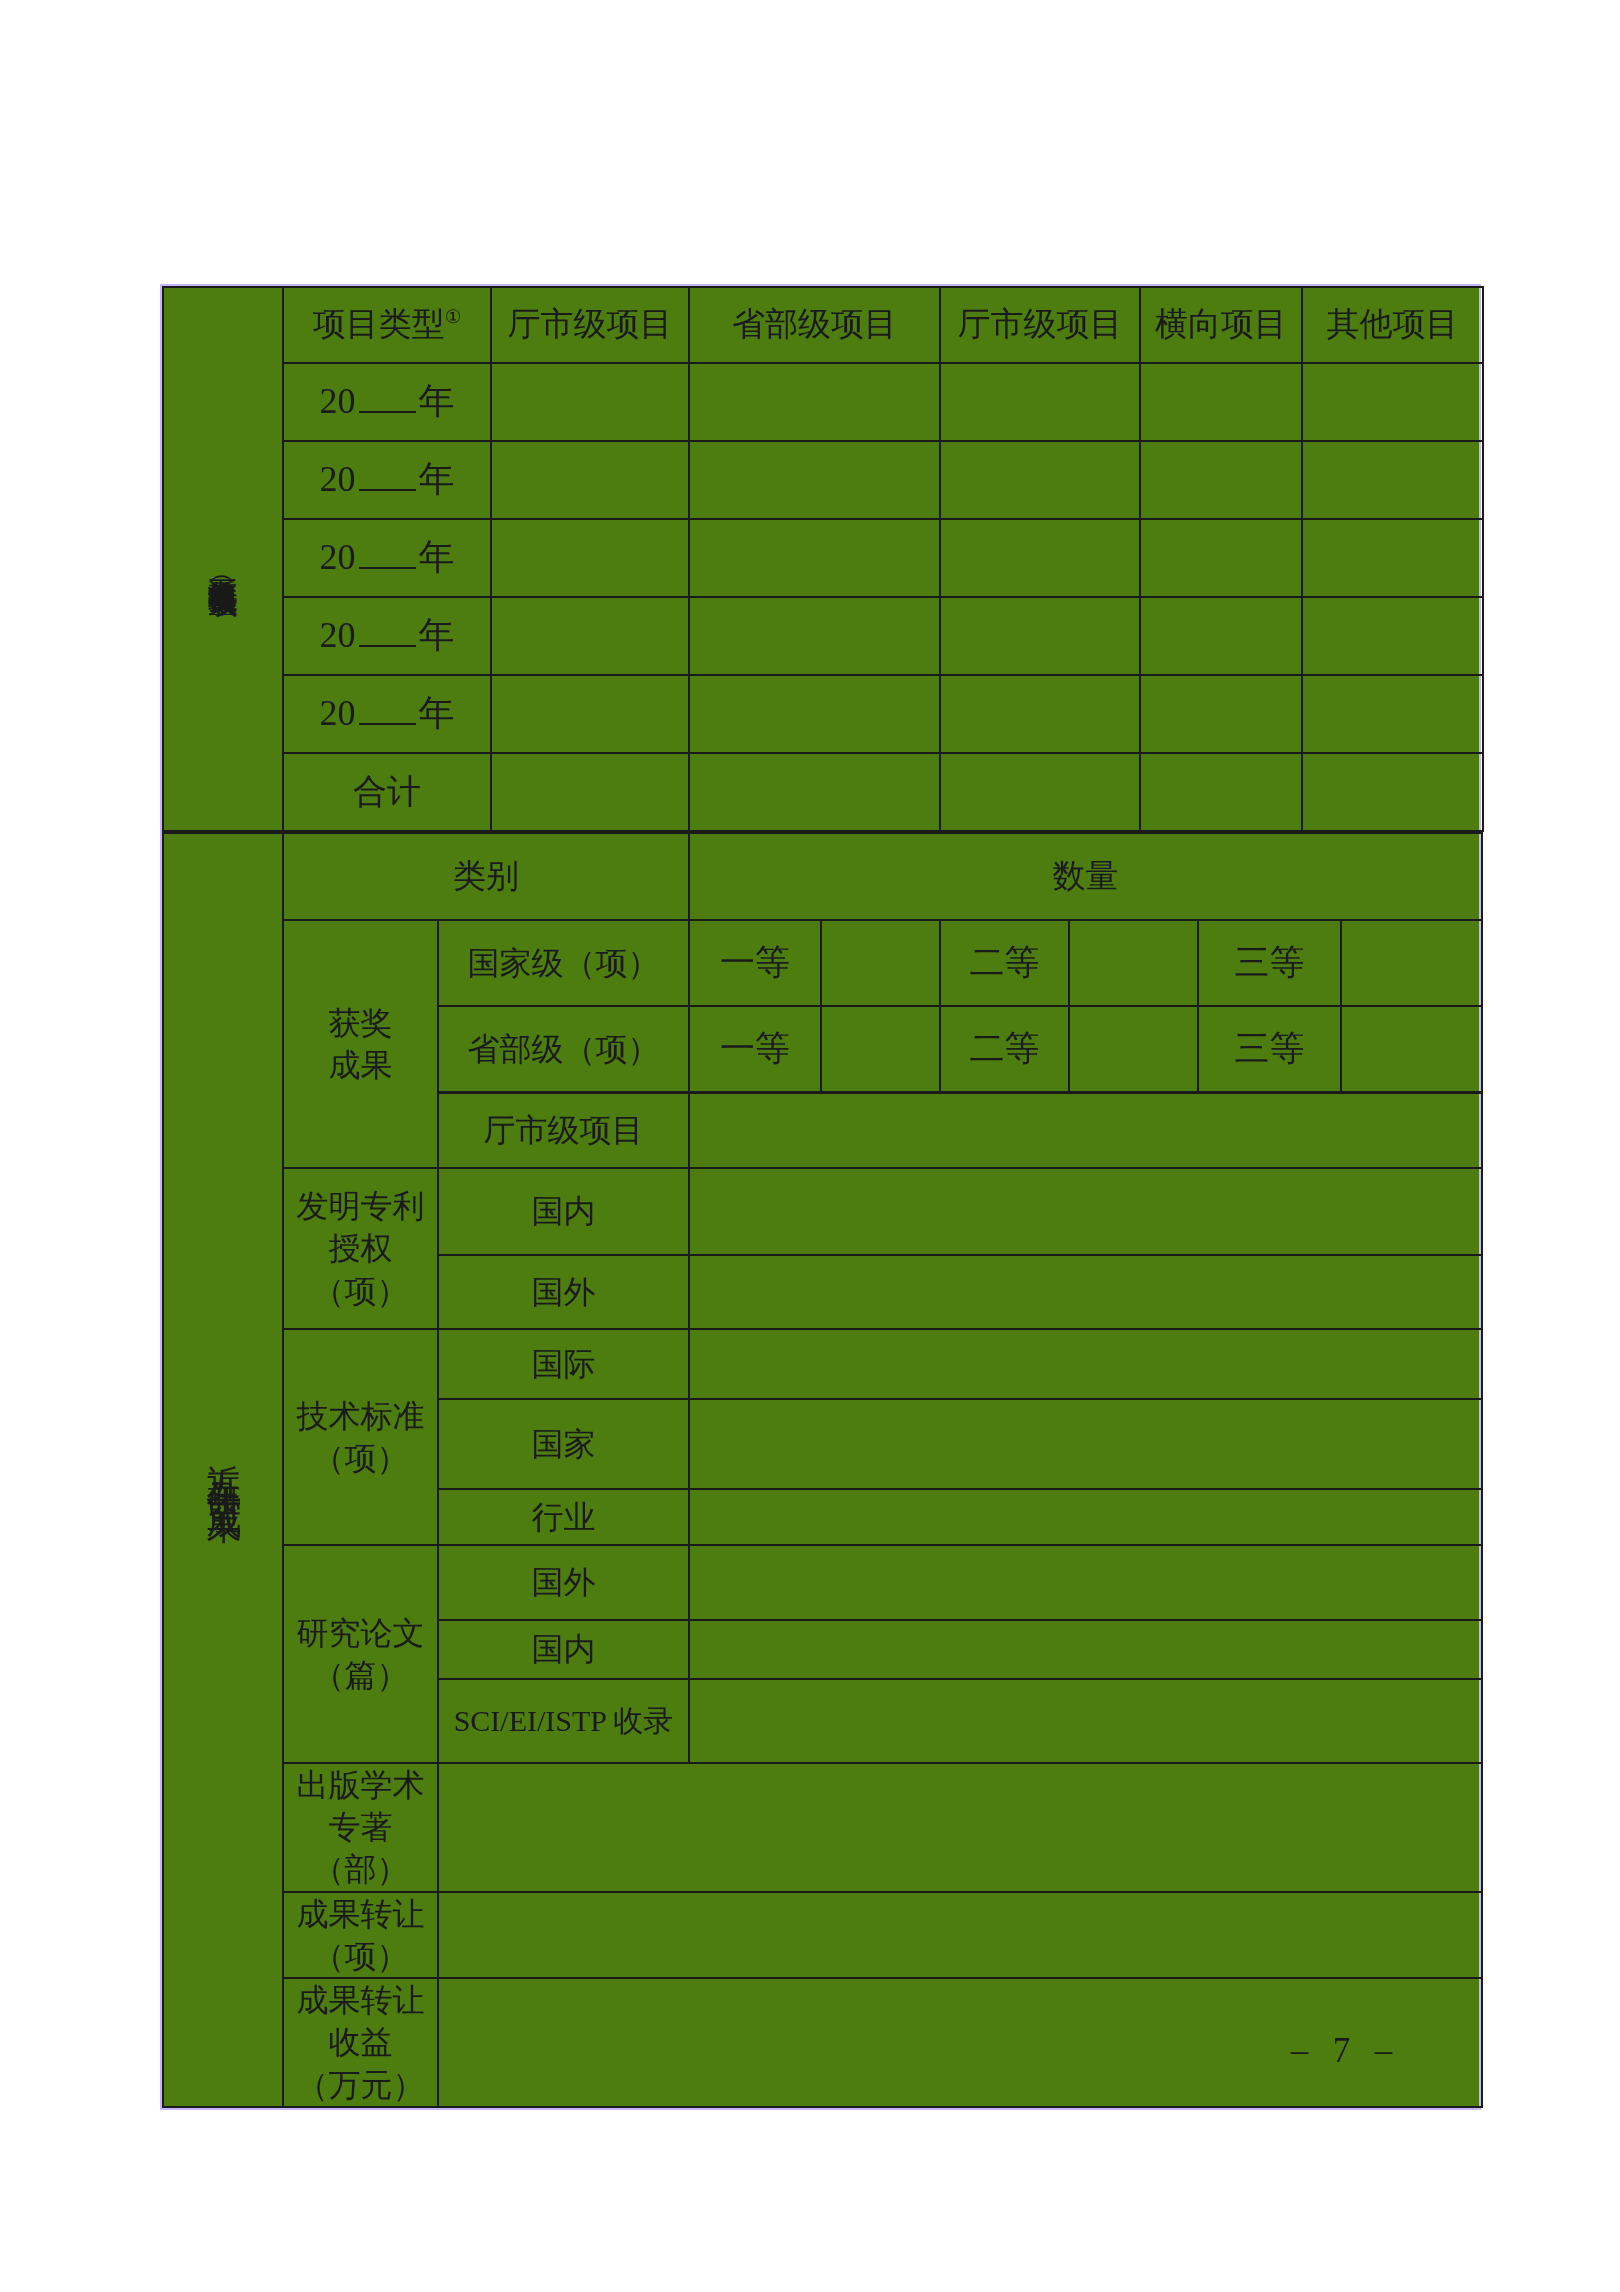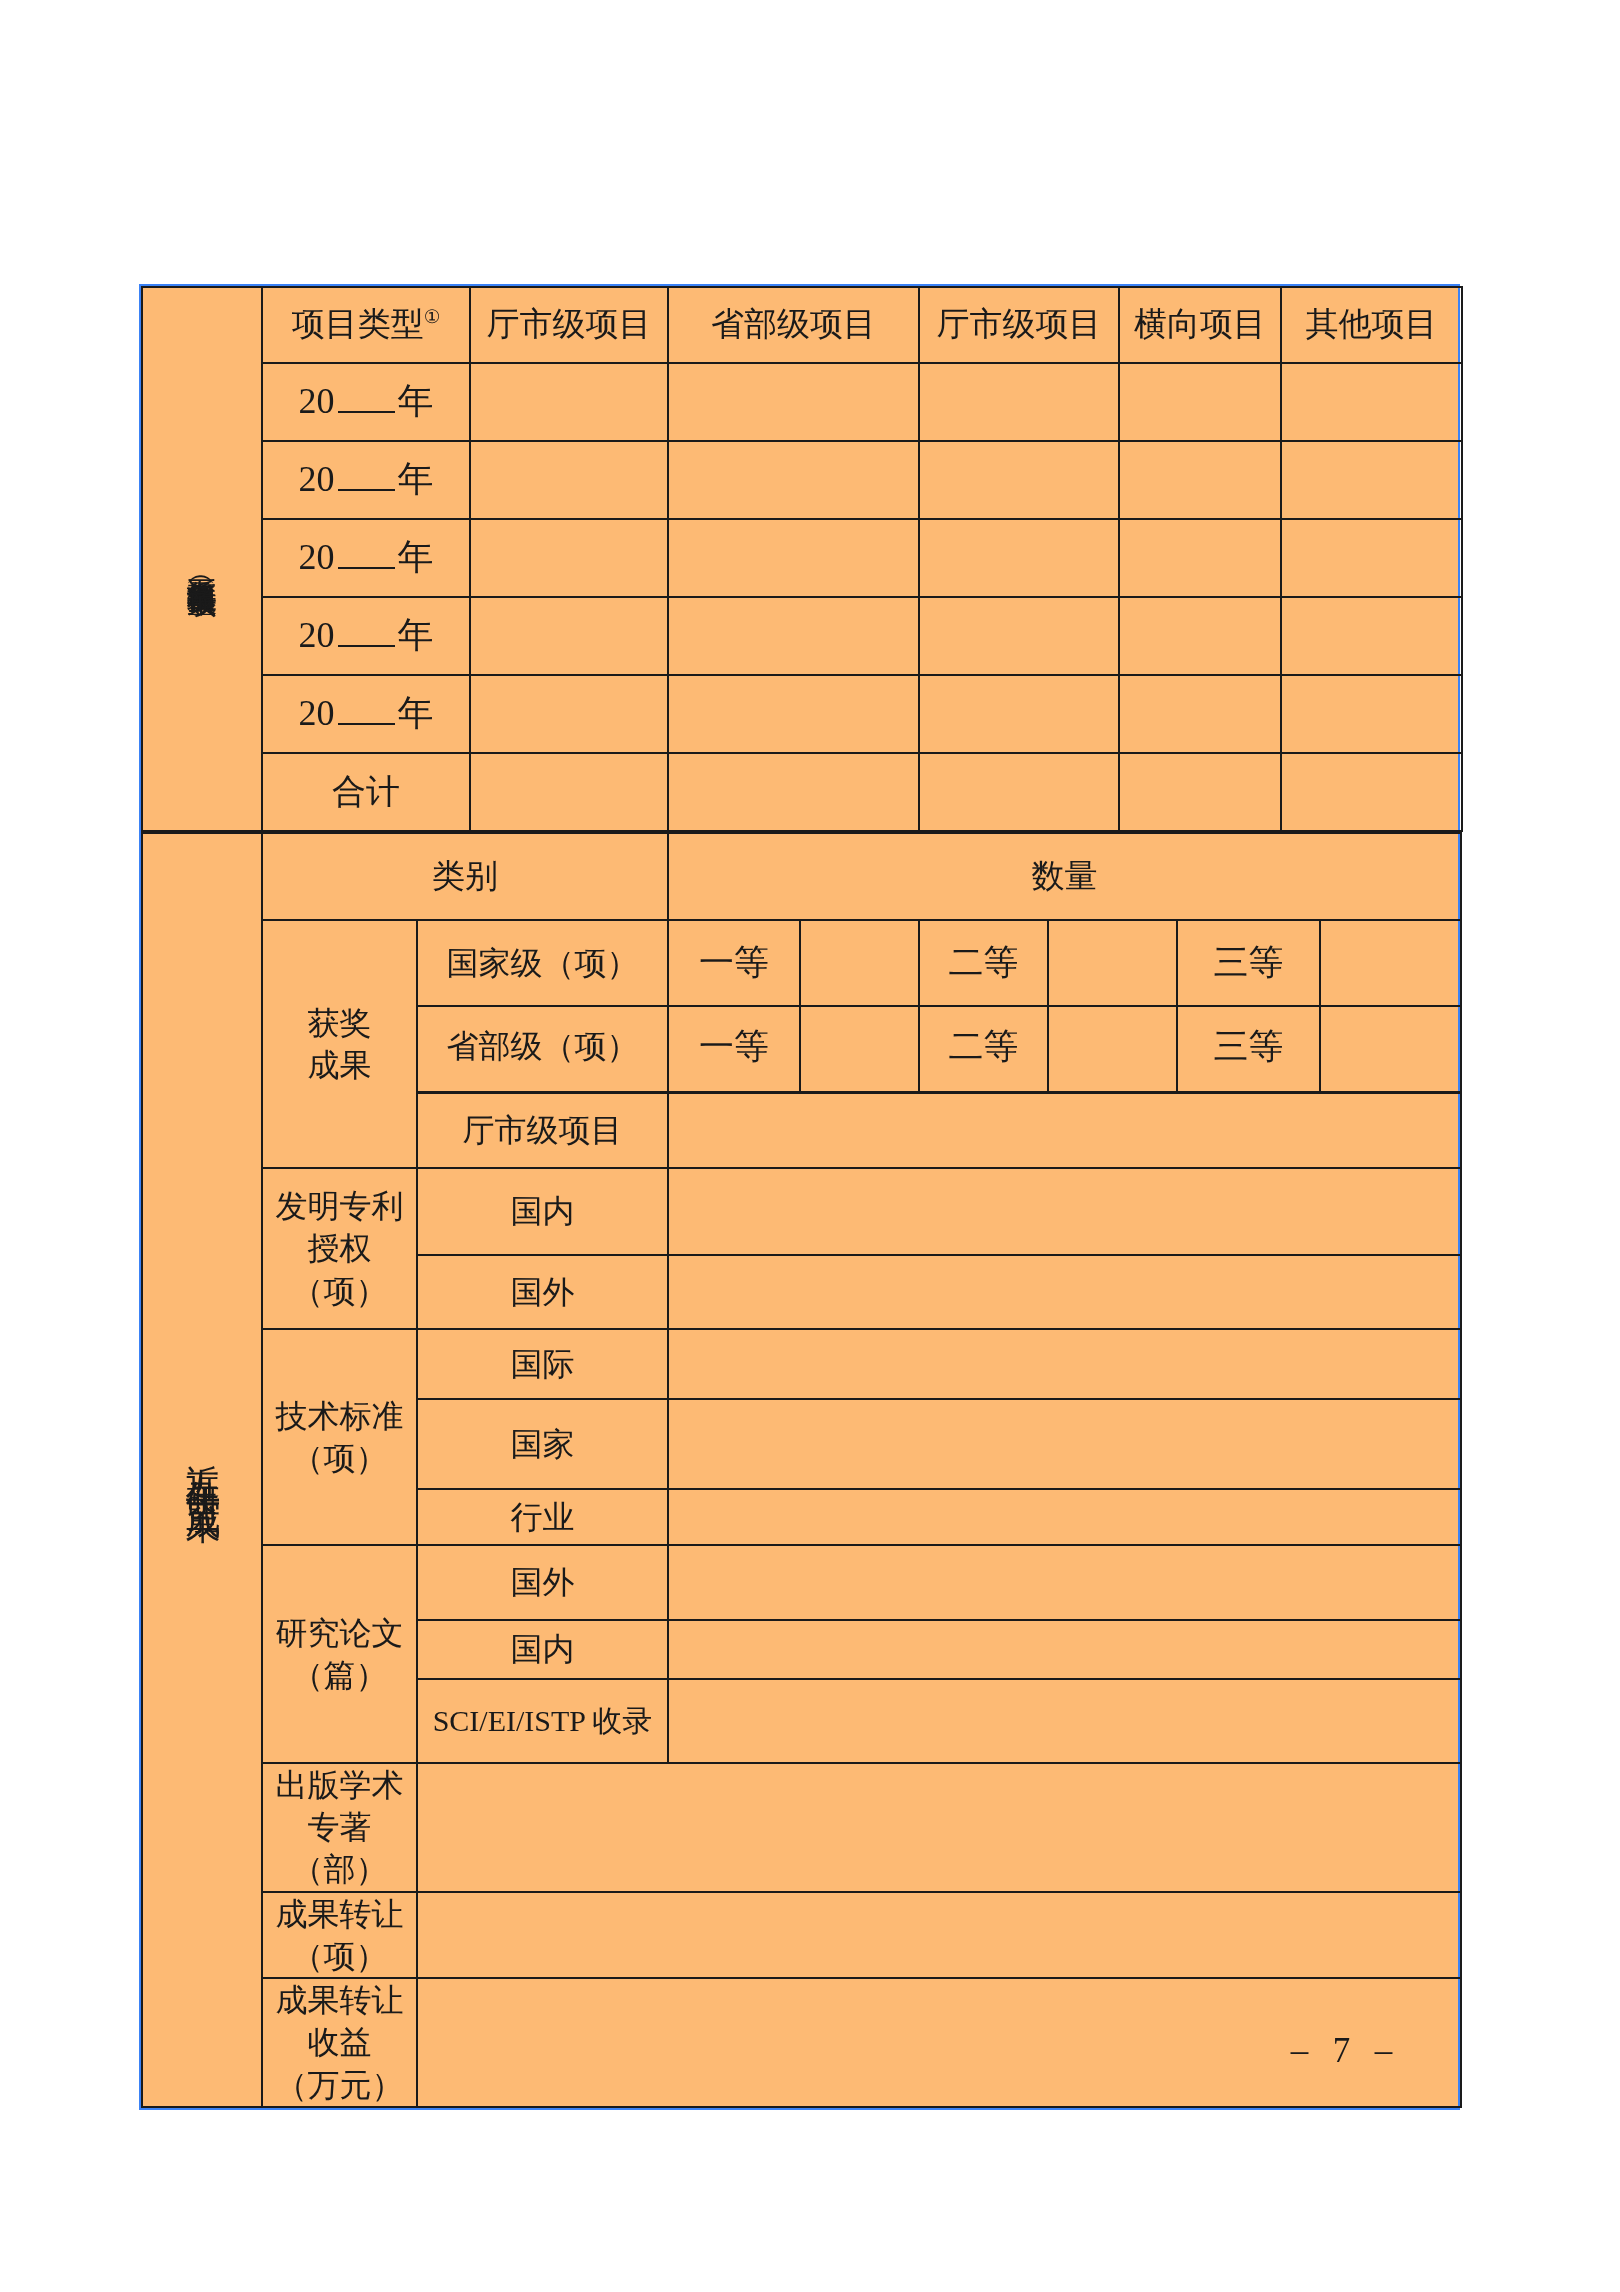--- a/index.html
+++ b/index.html
@@ -2,42 +2,42 @@
 <html><head>
 <meta charset="utf-8">
 <style>
   html,body{margin:0;padding:0;}
   body{
     width:1620px;height:2293px;position:relative;background:#ffffff;
     font-family:"Liberation Serif","DejaVu Serif",serif;color:#1a1a1a;
   }
   *{box-sizing:border-box;}
   .tablewrap{
-    position:absolute;left:139px;top:284px;width:1321px;
-    border:2px solid #3b82f6;background:#fdba74;
+    position:absolute;left:160px;top:284px;width:1321px;
+    border:2px solid #c4b5fd;background:#4d7c0f;
   }
   table{border-collapse:collapse;table-layout:fixed;width:100%;}
   td{
     border:2px solid #1a1a1a;padding:0;text-align:center;vertical-align:middle;
     font-size:32px;line-height:1.32;overflow:hidden;
   }
   
   .t1 .hdr td{font-size:33px;}
   .t1 .yr td.ycell{font-size:36px;}
   .uline{display:inline-block;width:57px;border-bottom:2.9px solid #1a1a1a;height:0.95em;margin:0 2.9px;vertical-align:baseline;}
   .sup{font-size:18.6px;vertical-align:super;line-height:0;}
   .total-cell{font-size:34px;}
   
   .sidecell{border-right:2px solid #1a1a1a;}
   .vtext{writing-mode:vertical-rl;display:inline-block;}
   .v1{font-size:30px;letter-spacing:1px;}
   .v2{font-size:35px;letter-spacing:7.8px;}
   
   .t2 .hdr2 td{font-size:33px;border-bottom-width:2.9px;}
-  .t2 .provrow td{border-bottom-width:3.9px;font-family:Liberation Mono, monospace;}
+  .t2 .provrow td{border-bottom-width:3.9px;}
   .t2 .patforrow td{border-bottom-width:2.9px;}
   .grade{font-size:35px;}
   .scicell{font-size:30px;}
   .pageno{
     position:absolute;left:1258px;top:2031px;width:167px;text-align:center;
     font-size:35px;word-spacing:15.7px;color:#1a1a1a;
   }
 </style>
 </head>
 <body>

